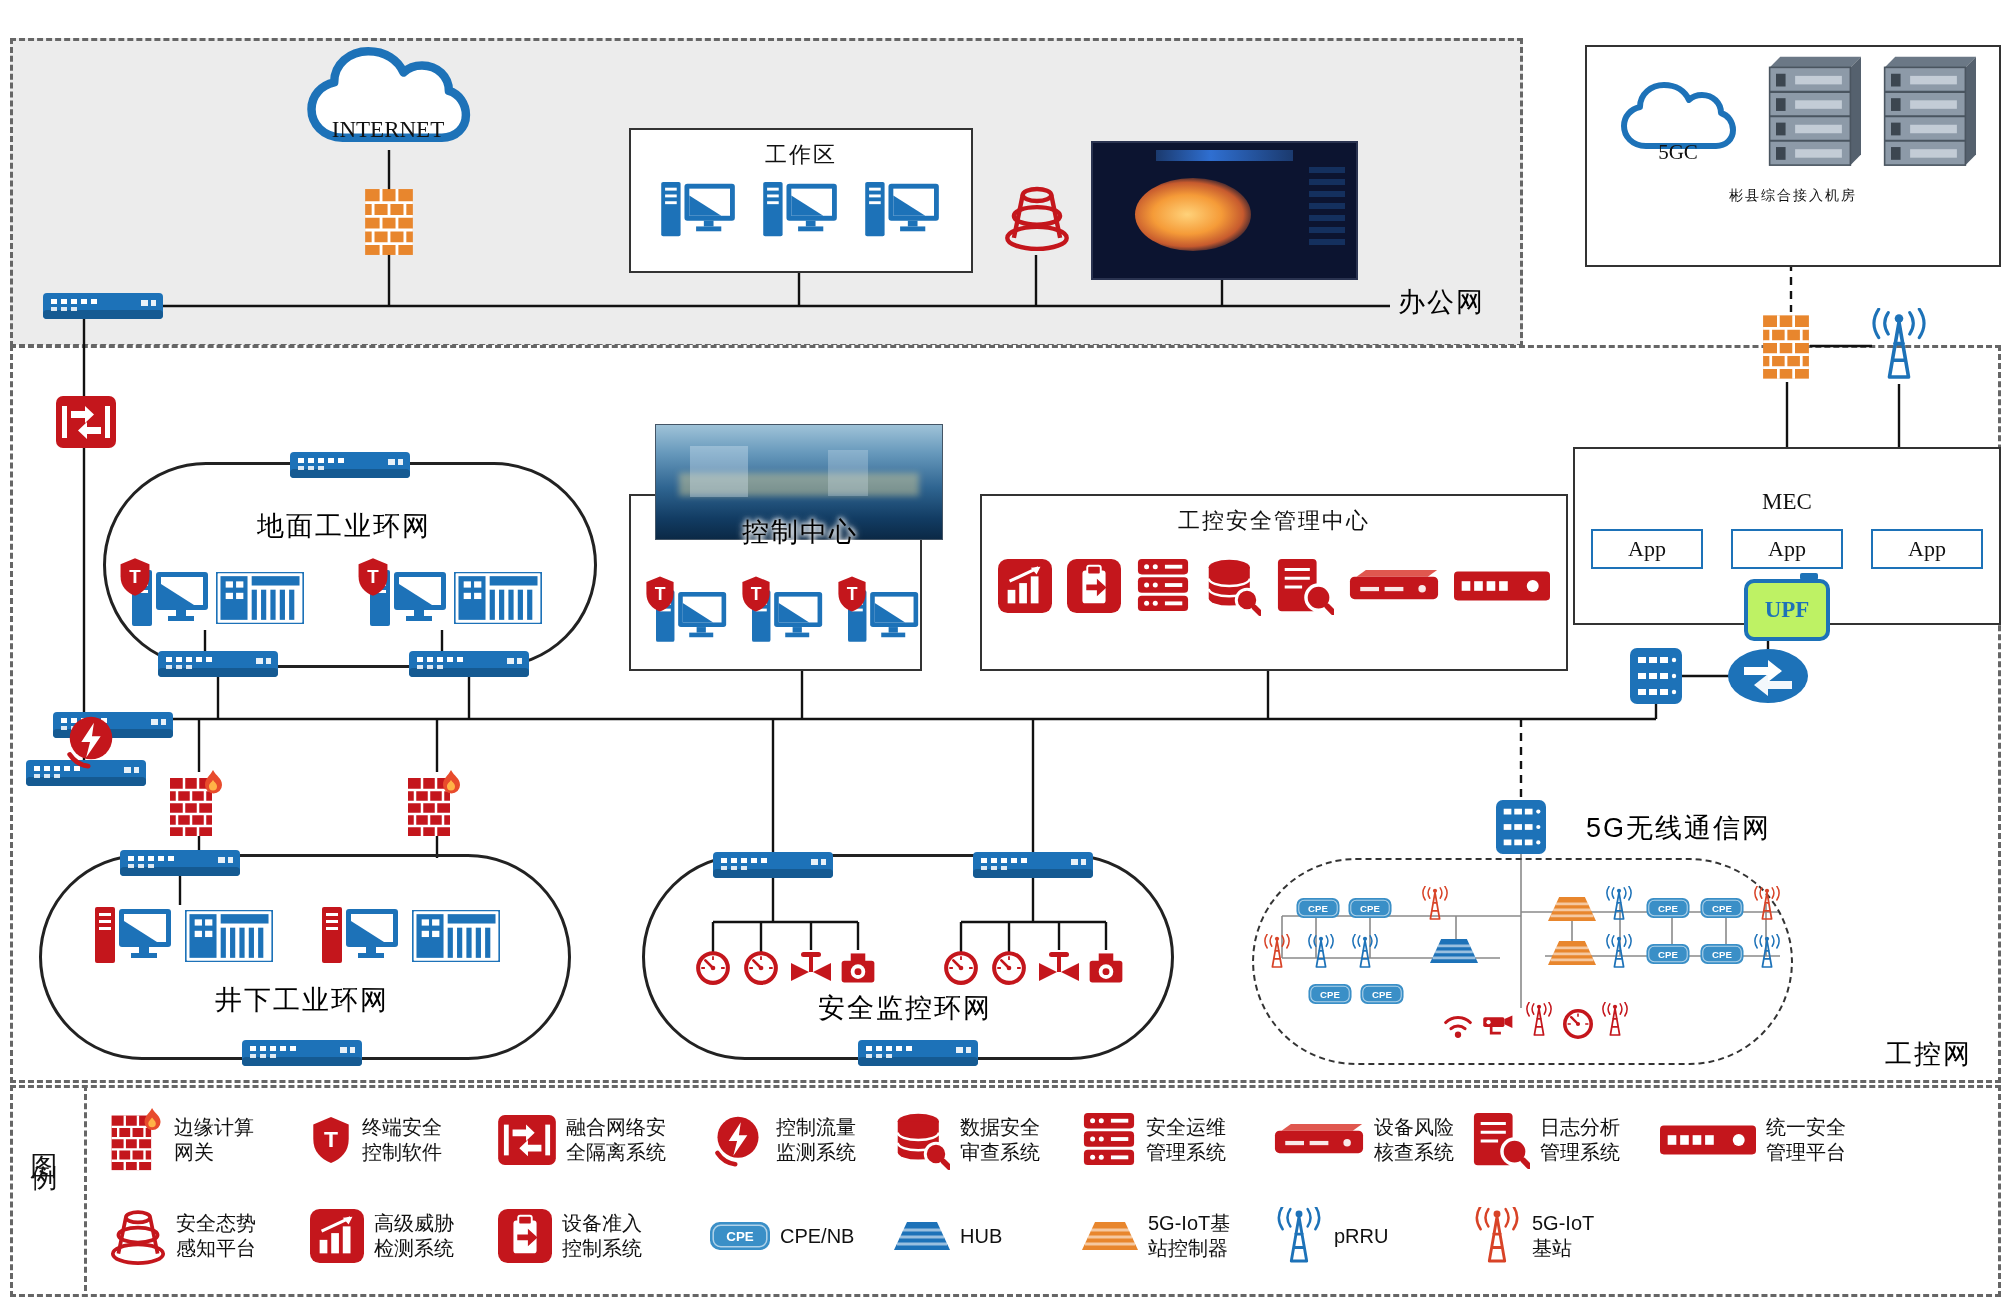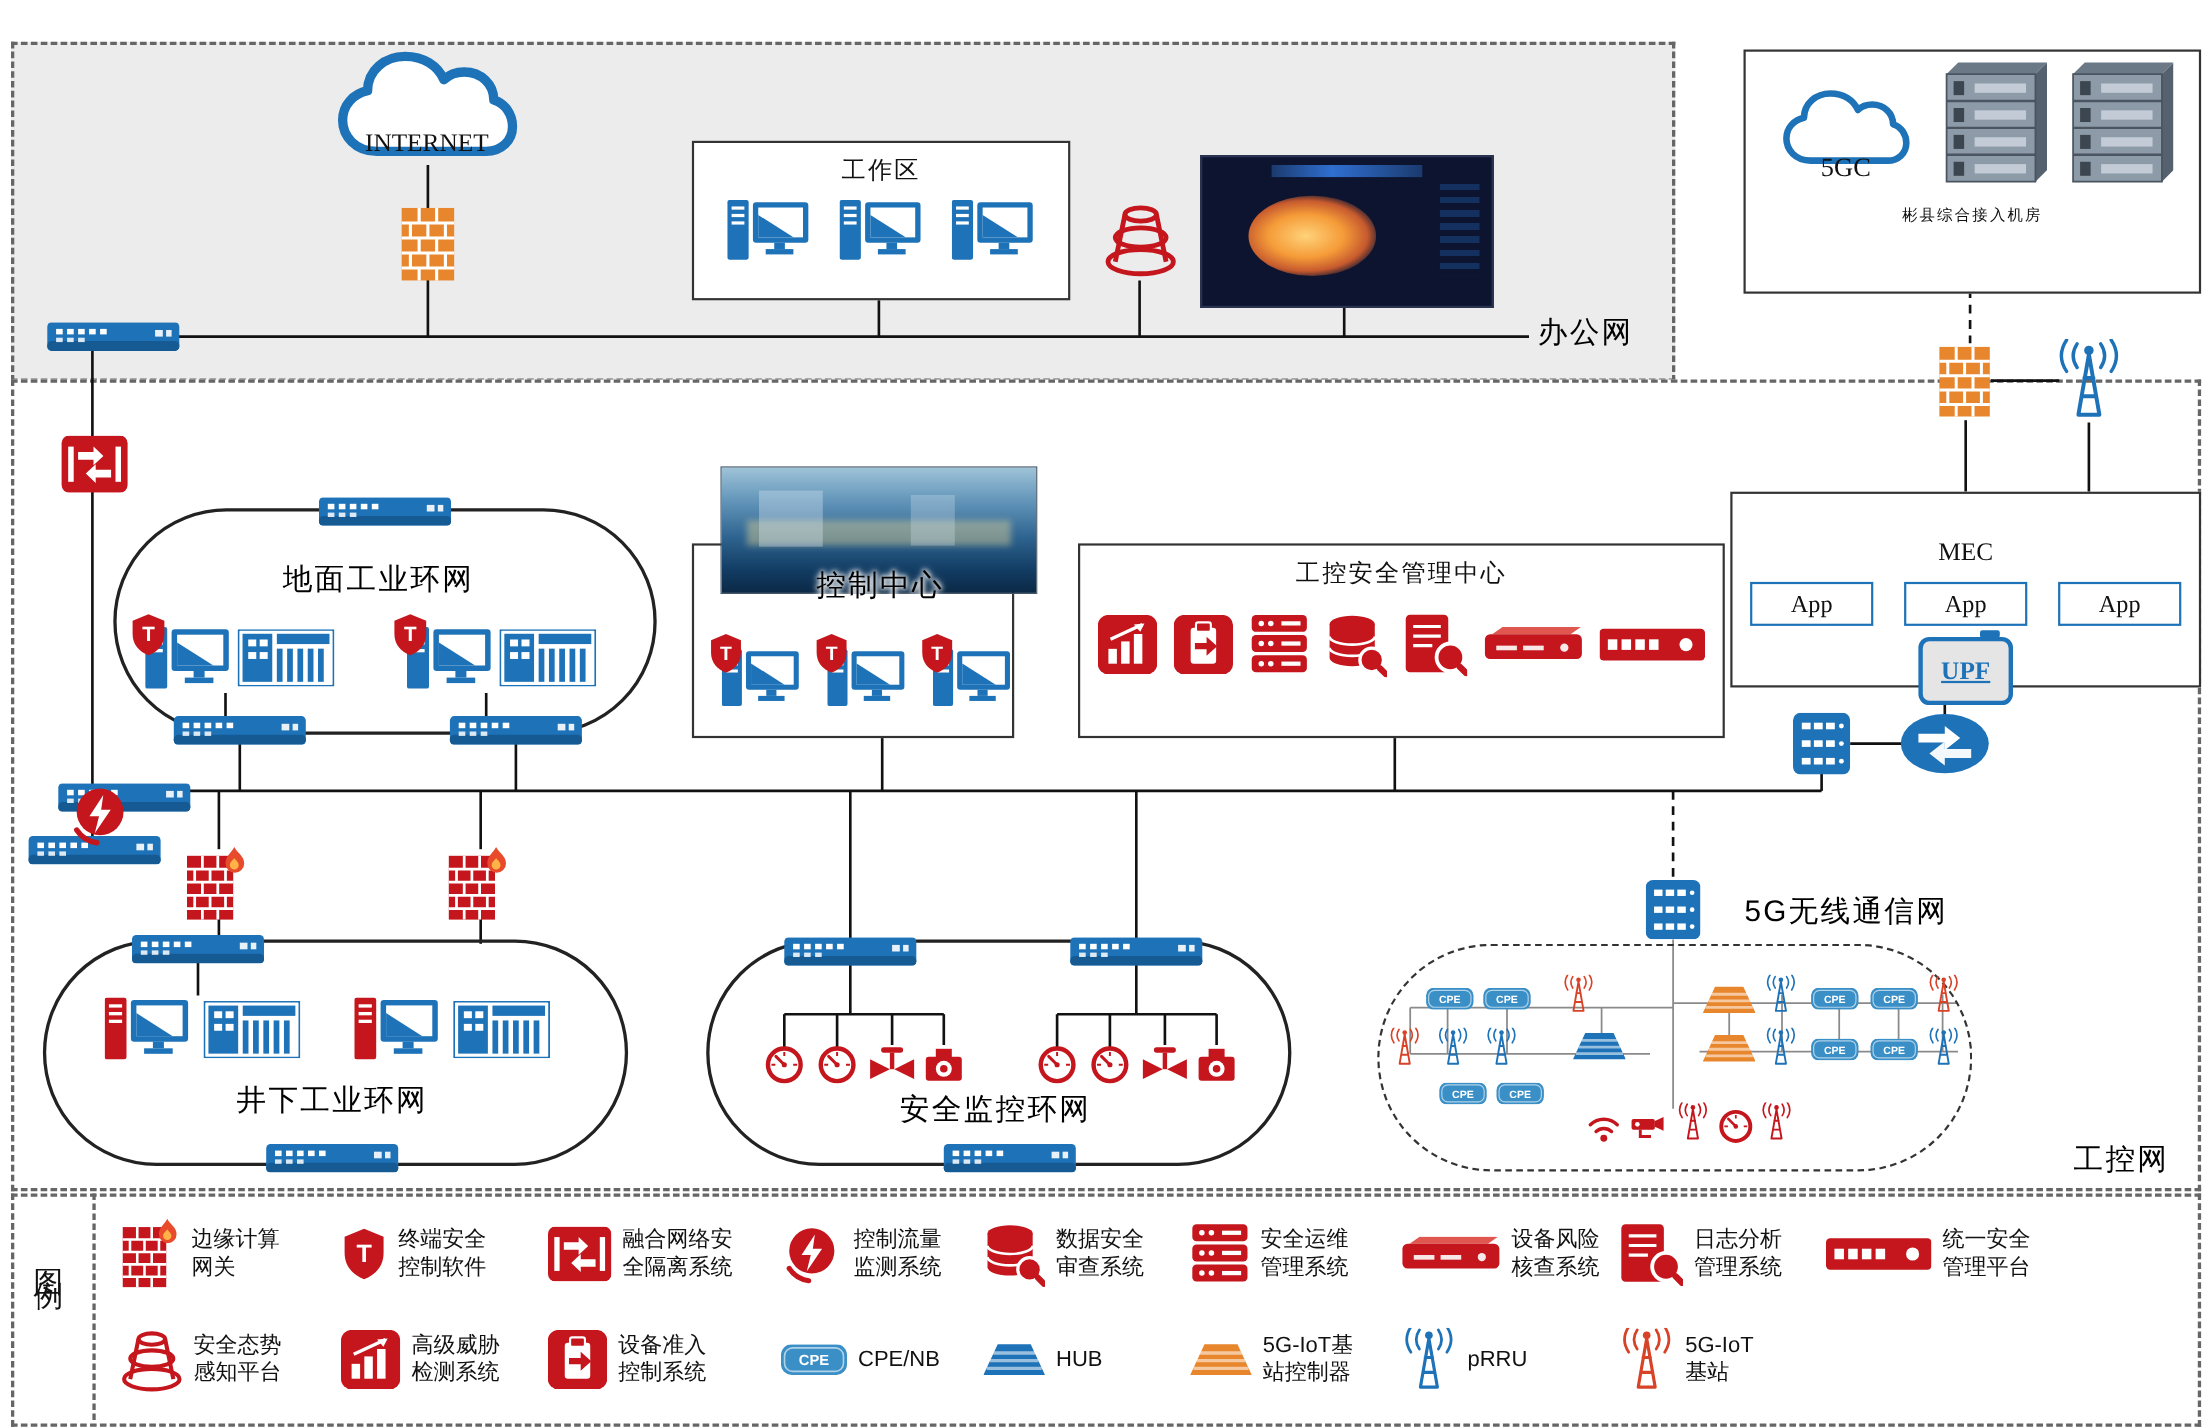--- a/index.html
+++ b/index.html
@@ -52,21 +52,21 @@
   #monitor .hbar{position:absolute;left:24%;top:5%;width:52%;height:8%;background:linear-gradient(90deg,#1b3a6e,#2f6fd1 40%,#1b3a6e);}
   #monitor .side{position:absolute;right:4%;top:18%;width:14%;height:62%;
      background:repeating-linear-gradient(180deg,#14305e 0 6px,#0c1430 6px 12px);}
   
   #mec-box{z-index:3;}
   #mec-title{position:absolute;left:0;right:0;top:8px;text-align:center;font-size:23px;}
   #mec-apps{position:absolute;left:16px;right:16px;top:48px;display:flex;justify-content:space-between;}
   .appbox{width:108px;height:36px;border:2.5px solid #1d72b8;background:#fff;display:flex;align-items:center;justify-content:center;
           font-size:22px;}
   #upf{position:absolute;left:50%;transform:translateX(-50%);top:98px;width:78px;height:54px;border:4px solid #1d72b8;border-radius:10px;
-       display:flex;align-items:center;justify-content:center;color:#1d72b8;font-weight:bold;font-size:23px;background:#e5e5e5;text-decoration:underline;}
+       display:flex;align-items:center;justify-content:center;color:#1d72b8;font-weight:bold;font-size:23px;background:#bef264;}
   #upf::before{content:"";position:absolute;top:-10px;right:8px;width:18px;height:7px;background:#1d72b8;border-radius:2px;}
   
   #access-title{position:absolute;left:0;right:0;top:140px;text-align:center;font-size:14px;letter-spacing:2px;}
   
   #legend-title{position:absolute;left:26px;top:1132px;writing-mode:vertical-rl;font-size:27px;letter-spacing:12px;z-index:5;}
   #legend-divider{position:absolute;left:84px;top:1085px;height:206px;border-left:3px dashed #666;z-index:5;}
   #legend-rows{position:absolute;left:110px;top:1092px;width:1880px;height:192px;display:flex;flex-direction:column;
                justify-content:space-around;z-index:5;}
   .legend-row{display:grid;grid-template-columns:200px 188px 212px 184px 188px 192px 198px 188px auto;align-items:center;}
   .legend-item{display:flex;align-items:center;gap:10px;}
@@ -442,21 +442,21 @@
 
   <div class="lbl" style="left:1398px;top:284px;">办公网</div>
 
   <div class="solid-box" style="left:1585px;top:45px;width:412px;height:218px;">
     <div id="access-title">彬县综合接入机房</div>
   </div>
   <div class="cloud" style="left:1618px;top:78px;width:120px;height:80px;">
     <svg class="c-blue">
         <use href="#s-cloud"></use>
       </svg>
-    <span class="latin" style="font-size:24px;">5GC</span>
+    <span class="latin" style="font-size:21px;">5GC</span>
   </div>
   <svg class="icon" style="left:1759px;top:56px;width:102px;height:112px;">
       <use href="#s-servers"></use>
     </svg>
   <svg class="icon" style="left:1874px;top:56px;width:102px;height:112px;">
       <use href="#s-servers"></use>
     </svg>
 
   <svg class="icon c-orange" style="left:1762px;top:310px;width:48px;height:74px;">
       <use href="#s-firewall"></use>

